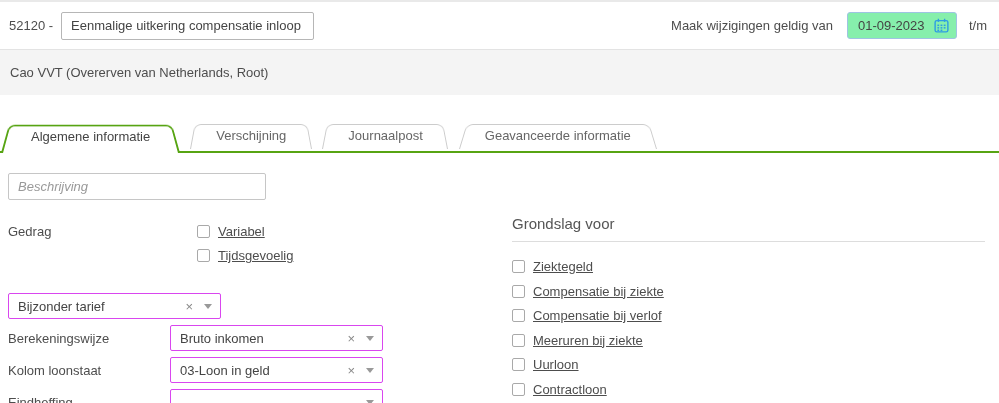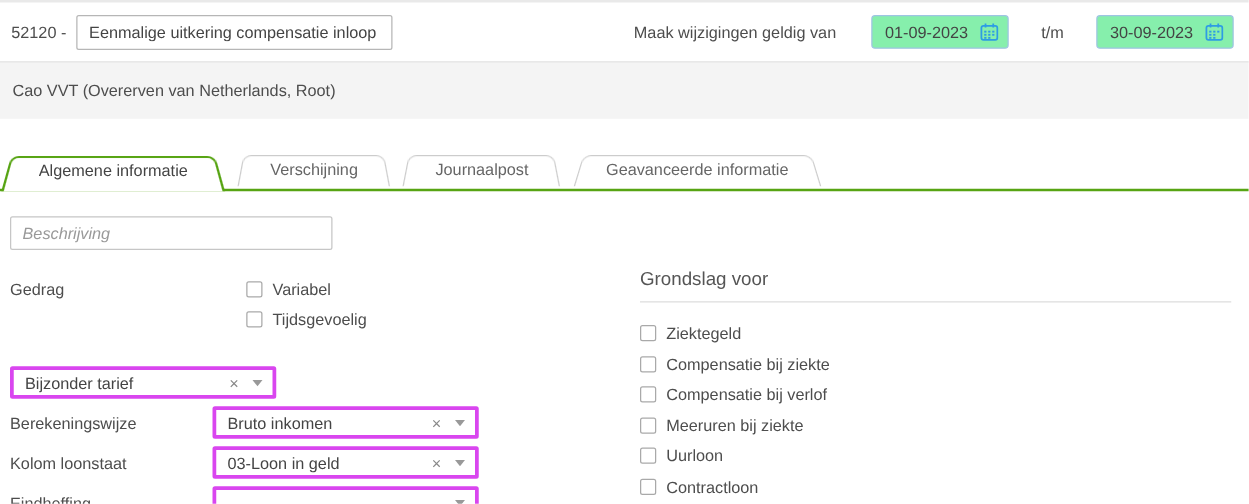--- a/index.html
+++ b/index.html
@@ -30,21 +30,21 @@
     font-size: 13px;
     color: #444;
     outline: none;
     white-space: nowrap;
     overflow: hidden;
   }
   .topbar-right {
     margin-left: auto;
     display: flex;
     align-items: center;
-    gap: 26px;
+    gap: 12px;
   }
   .validity-label { color: #4d4d4d; font-size: 13px; margin-right: 2px; }
   .date-field {
     width: 110px; height: 27px;
     border: 1px solid #9ec4e2;
     border-radius: 3px;
     background: #86efac;
     display: flex;
     align-items: center;
     padding: 0 7px 0 10px;
@@ -145,39 +145,40 @@
     margin-bottom: 21px;
     gap: 27px;
   }
   .field-label { width: 162px; color: #4d4d4d; flex-shrink: 0; }
   .cb-stack .cb-item { margin-bottom: 9px; }
 
   .cb-item {
     display: flex;
     align-items: center;
     cursor: pointer;
+    text-decoration: underline;
   }
   .cb-box {
     width: 13px; height: 13px;
     border: 1px solid #a9a9a9;
     border-radius: 2px;
     background: #fff;
     flex-shrink: 0;
     margin-right: 8px;
   }
   .cb-label { color: #4d4d4d; font-size: 13px; }
 
   .field-row {
     display: flex;
     align-items: center;
     margin-bottom: 6px;
   }
   .select-box {
     width: 213px; height: 26px;
-    border: 3px solid #d946ef;
+    border: 1px solid #d946ef;
     border-radius: 2px;
     background: #fff;
     display: flex;
     align-items: center;
     padding: 0 6px 0 9px;
     cursor: pointer;
   }
   .select-value { flex: 1; color: #444; font-size: 13px; white-space: nowrap; overflow: hidden; }
   .clear-x {
     color: #888; font-size: 13px; line-height: 1;
@@ -227,39 +228,20 @@
             <rect x="3.6" y="9.7" width="1.9" height="1.6"></rect>
               <rect x="7" y="9.7" width="1.9" height="1.6"></rect>
               <rect x="10.4" y="9.7" width="1.9" height="1.6"></rect>
             <rect x="3.6" y="12.3" width="1.9" height="1.6"></rect>
               <rect x="7" y="12.3" width="1.9" height="1.6"></rect>
           </g>
         </svg>
       </span>
     </div>
     <span class="tm-sep">t/m</span>
-    <div class="date-field">
-      <span class="date-value">30-09-2023</span>
-      <span class="cal-icon">
-        <svg width="15" height="15" viewBox="0 0 16 16">
-          <rect x="1.2" y="2.8" width="13.6" height="12" rx="1.8" fill="none" stroke="#2e9ce4" stroke-width="1.5"></rect>
-          <line x1="4.7" y1="0.8" x2="4.7" y2="4.2" stroke="#2e9ce4" stroke-width="1.5"></line>
-          <line x1="11.3" y1="0.8" x2="11.3" y2="4.2" stroke="#2e9ce4" stroke-width="1.5"></line>
-          <g fill="#2e9ce4">
-            <rect x="3.6" y="7" width="1.9" height="1.6"></rect>
-              <rect x="7" y="7" width="1.9" height="1.6"></rect>
-              <rect x="10.4" y="7" width="1.9" height="1.6"></rect>
-            <rect x="3.6" y="9.7" width="1.9" height="1.6"></rect>
-              <rect x="7" y="9.7" width="1.9" height="1.6"></rect>
-            <rect x="3.6" y="12.3" width="1.9" height="1.6"></rect>
-              <rect x="7" y="12.3" width="1.9" height="1.6"></rect>
-          </g>
-        </svg>
-      </span>
-    </div>
   </div>
 </div>
 
 <div class="context-bar">
   <span>Cao VVT (Overerven van Netherlands, Root)</span>
 </div>
 
 <div class="tabs">
   <div class="tab active">Algemene informatie</div>
   <div class="tab">Verschijning</div>

